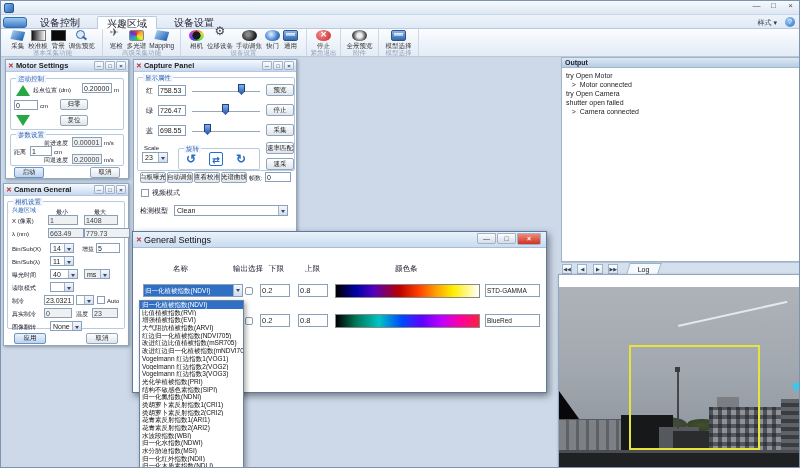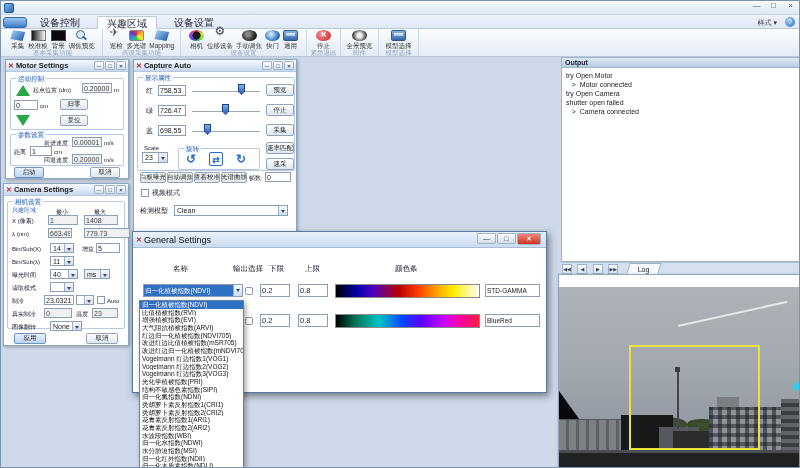--- a/index.html
+++ b/index.html
@@ -236,21 +236,21 @@
     <span class="lbl s6" style="left:38px;top:96px">回退速度</span>
     <input class="inp ro" style="left: 66px; top: 94px; width: 30px;" value="0.20000">
     <span class="lbl s6" style="left:98px;top:96px">m/s</span>
     <div class="btn primary" style="left:8px;top:107px;width:30px;height:11px">启动</div>
     <div class="btn" style="left:84px;top:107px;width:30px;height:11px">取消</div>
   </div>
 
   <div class="panel" style="left:132px;top:58px;width:164px;height:174px">
     <div class="ptitle">
       <span class="plogo">✕</span>
-      <span>Capture Auto</span>
+      <span>Capture Panel</span>
       <span class="pbtns">
         <span>─</span>
         <span>□</span>
         <span>×</span>
       </span>
     </div>
     <div class="gbox" style="left:3px;top:17px;width:158px;height:94px">
       <span class="glegend">显示属性</span>
     </div>
     <span class="lbl" style="left:12px;top:27px">红</span>
@@ -292,38 +292,38 @@
     <span class="lbl" style="left:6px;top:147px">检测模型</span>
     <div class="combo" style="left:40px;top:145px;width:114px;height:11px">
         <span class="cval">Clean</span>
         <span class="cdd"></span>
       </div>
   </div>
 
   <div class="panel" style="left:2px;top:182px;width:126px;height:163px">
     <div class="ptitle">
       <span class="plogo">✕</span>
-      <span>Camera Settings</span>
+      <span>Camera General</span>
       <span class="pbtns">
         <span>─</span>
         <span>□</span>
         <span>×</span>
       </span>
     </div>
     <div class="gbox" style="left:3px;top:17px;width:118px;height:128px">
       <span class="glegend">相机设置</span>
     </div>
     <span class="lbl s6 blue" style="left:8px;top:22px">兴趣区域</span>
     <span class="lbl s6" style="left:52px;top:24px">最小</span>
     <span class="lbl s6" style="left:90px;top:24px">最大</span>
     <span class="lbl s6" style="left:8px;top:33px">X (像素)</span>
     <input class="inp ro" style="left: 44px; top: 31px; width: 30px;" value="1">
     <input class="inp ro" style="left: 80px; top: 31px; width: 34px;" value="1408">
     <span class="lbl s6" style="left:8px;top:46px">λ (nm)</span>
-    <input class="inp ro" style="left: 44px; top: 44px; width: 24px;" value="663.49">
+    <input class="inp ro" style="left: 44px; top: 44px; width: 36px;" value="663.49">
     <input class="inp ro" style="left: 80px; top: 44px; width: 46px;" value="779.73">
     <span class="lbl s6" style="left:8px;top:61px">Bin/Sub(X)</span>
     <div class="combo" style="left:46px;top:59px;width:24px;height:10px">
         <span class="cval">14</span>
         <span class="cdd"></span>
       </div>
     <span class="lbl s6" style="left:78px;top:61px">增益</span>
     <input class="inp" style="left: 92px; top: 59px; width: 24px;" value="5">
     <span class="lbl s6" style="left:8px;top:74px">Bin/Sub(λ)</span>
     <div class="combo" style="left:46px;top:72px;width:24px;height:10px">

